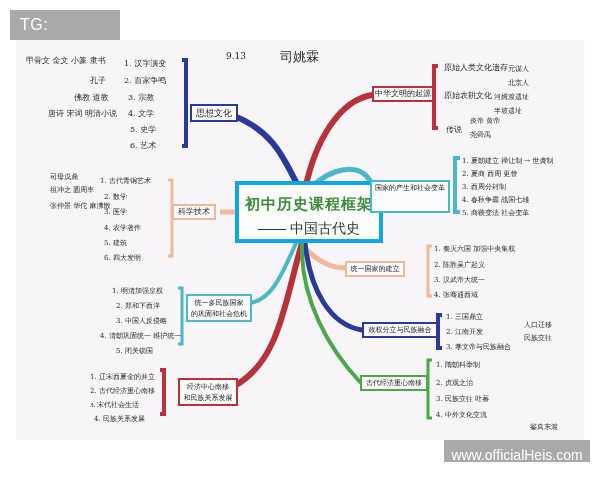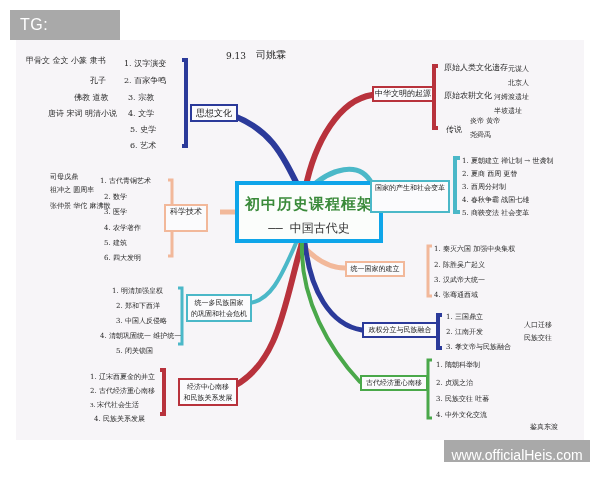--- a/index.html
+++ b/index.html
@@ -4,26 +4,26 @@
 <style>
   html, body { margin:0; padding:0; }
   body { width:600px; height:480px; background:#ffffff; position:relative; overflow:hidden;
          font-family:"DejaVu Sans", sans-serif; }
   .wm { position:absolute; background:#a9a9a9; color:#ffffff; font-family:"Liberation Sans", sans-serif; }
   .wm-top { left:10px; top:10px; width:110px; height:30px; font-size:16px; line-height:30px; padding-left:10px; box-sizing:border-box; letter-spacing:0.5px; }
   .wm-bot { left:444px; top:440px; width:146px; height:22px; font-size:14px; line-height:30px; text-align:center; }
   .paper { position:absolute; left:16px; top:40px; width:568px; height:400px; background:#f7f5f8; }
   svg.links { position:absolute; left:0; top:0; width:600px; height:480px; }
   .t { position:absolute; font-family:"DejaVu Serif", serif; color:#2a2a2a; white-space:nowrap; line-height:1; }
-  .s9 { font-size:9px; } .s8 { font-size:8px; } .s7 { font-size:7px; } .s10 { font-size:10px; }
+  .s9 { font-size:9px; } .s8 { font-size:8px; } .s7 { font-size:7px; } .s10 { font-size:13px;margin-left:24px; }
   .node { position:absolute; border:2px solid; background:#fbfbfd; font-family:"DejaVu Serif", serif;
           color:#222; white-space:nowrap; text-align:center; box-sizing:border-box; }
   .title-box { position:absolute; left:235px; top:181px; width:148px; height:62px; border:4px solid #0ea5e9; background:#fbfdfb; box-sizing:border-box; text-align:center; }
   .title-main { display:block; margin-top:10px; font-family:"DejaVu Serif", serif; font-weight:bold; font-size:15px; color:#3a8a3a; letter-spacing:1px; }
-  .title-sub { display:block; margin-top:6px; font-family:Liberation Mono, monospace; font-size:12px; color:#333; }
+  .title-sub { display:block; margin-top:6px; font-family:Liberation Sans, sans-serif; font-size:14px; color:#333; }
 </style>
 </head>
 <body>
 
 <div class="wm wm-top">TG: MYYJJPP</div>
 <div class="paper"></div>
 
 <svg class="links" viewBox="0 0 600 480">
 
   <path d="M300 190 C 280 150, 270 130, 232 115" stroke="#2b3a9a" stroke-width="6" fill="none" stroke-linecap="round"></path>
@@ -86,21 +86,21 @@
 <div class="t s7" style="left:470px;top:118px;">炎帝 黄帝</div>
 <div class="t s7" style="left:470px;top:132px;">尧舜禹</div>
 
 <div class="node s7" style="left:370px;top:180px;width:80px;height:33px;line-height:12px;border-color:#4bb8c8;">国家的产生和社会变革</div>
 <div class="t s7" style="left:462px;top:158px;">1. 夏朝建立  禅让制 → 世袭制</div>
 <div class="t s7" style="left:462px;top:171px;">2. 夏商 西周 更替</div>
 <div class="t s7" style="left:462px;top:184px;">3. 西周分封制</div>
 <div class="t s7" style="left:462px;top:197px;">4. 春秋争霸 战国七雄</div>
 <div class="t s7" style="left:462px;top:210px;">5. 商鞅变法  社会变革</div>
 
-<div class="node s8" style="left:164px;top:204px;width:44px;height:28px;line-height:12px;border-color:#f2b89a;">科学技术</div>
+<div class="node s8" style="left:172px;top:204px;width:44px;height:16px;line-height:12px;border-color:#f2b89a;">科学技术</div>
 <div class="t s7" style="left:100px;top:178px;">1. 古代青铜艺术</div>
 <div class="t s7" style="left:104px;top:194px;">2. 数学</div>
 <div class="t s7" style="left:104px;top:209px;">3. 医学</div>
 <div class="t s7" style="left:104px;top:225px;">4. 农学著作</div>
 <div class="t s7" style="left:104px;top:240px;">5. 建筑</div>
 <div class="t s7" style="left:104px;top:255px;">6. 四大发明</div>
 <div class="t s7" style="left:50px;top:174px;">司母戊鼎</div>
 <div class="t s7" style="left:50px;top:187px;">祖冲之 圆周率</div>
 <div class="t s7" style="left:50px;top:203px;">张仲景 华佗 麻沸散</div>
 

